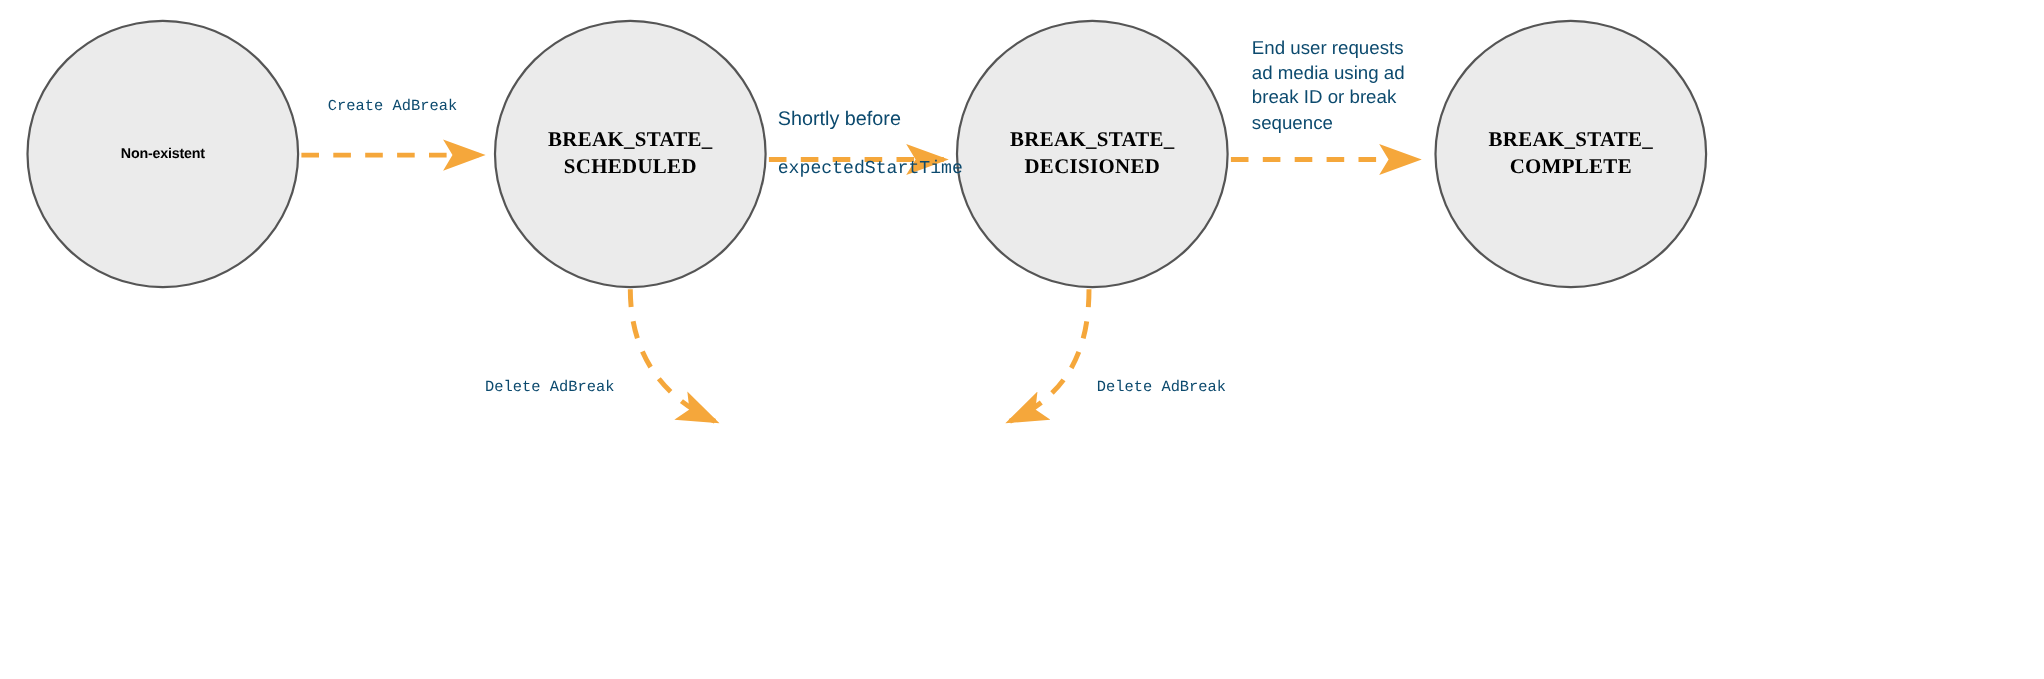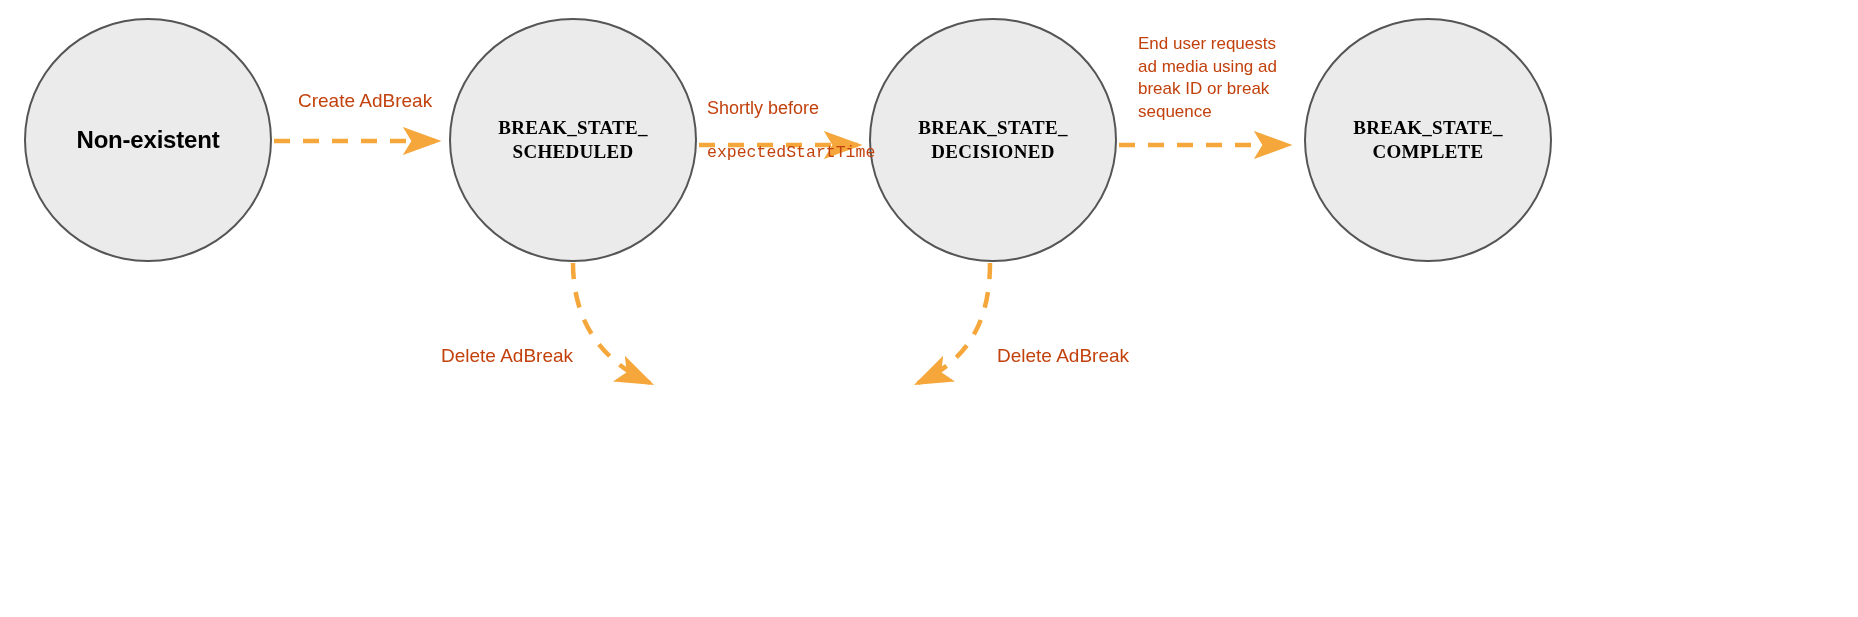--- a/index.html
+++ b/index.html
@@ -38,38 +38,38 @@
   }
   .node-label {
     font-weight: bold;
     color: #000000;
     line-height: 1.28;
     white-space: pre-line;
     pointer-events: none;
   }
   .label-sans {
     font-family: "Liberation Sans", sans-serif;
-    font-size: 24px;
+    font-size: 13px;
     letter-spacing: -0.2px;
   }
   .label-mono {
     font-family: Liberation Serif, serif;
     font-size: 19px;
     letter-spacing: 0.3px;
   }
   .edge-label {
     position: absolute;
-    color: #c2410c;
+    color: #0c4a6e;
     line-height: 1.33;
     white-space: pre-line;
     pointer-events: none;
   }
   .edge-label.mono {
-    font-family: Liberation Sans, sans-serif;
-    font-size: 19px;
+    font-family: Liberation Mono, monospace;
+    font-size: 14px;
   }
   .edge-label.sans {
     font-family: "Liberation Sans", sans-serif;
     font-size: 17px;
   }
   .edge-label .mono-part {
     font-family: Liberation Mono, monospace;
     font-size: 16.5px;
     display: block;
   }

